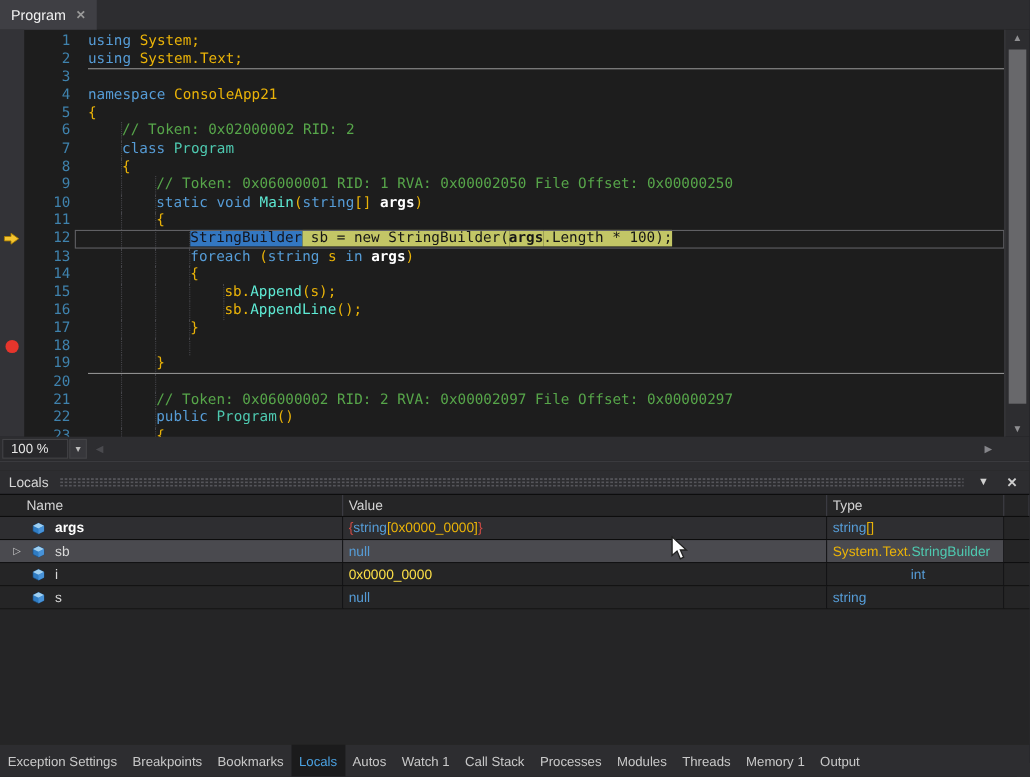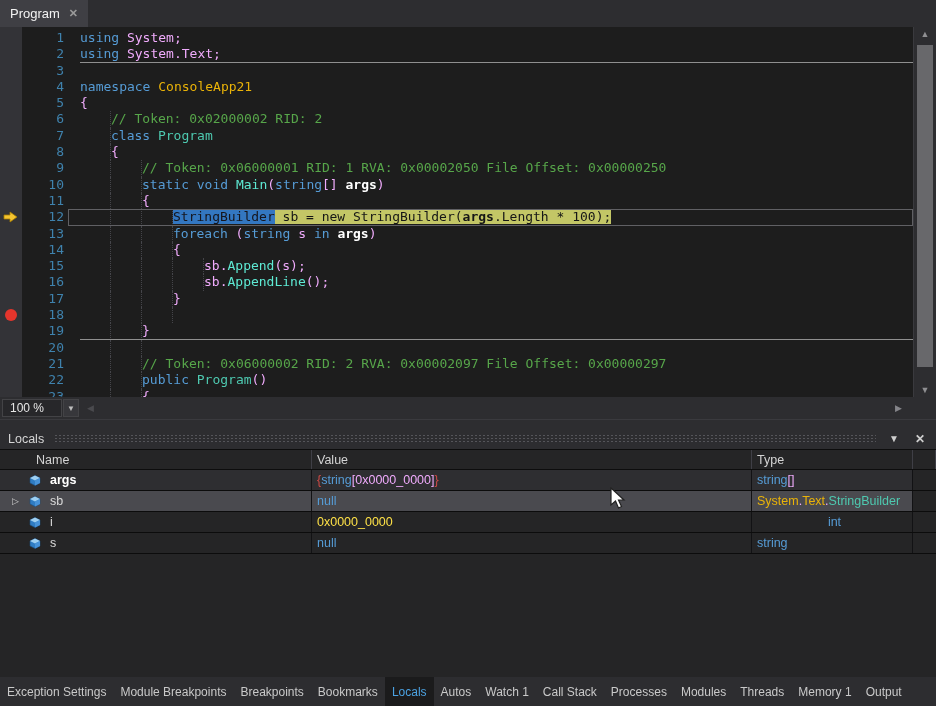--- a/index.html
+++ b/index.html
@@ -27,21 +27,21 @@
   .ind{display:inline-block;box-sizing:border-box;width:31px;height:16.3px;
        vertical-align:top;border-right:1px dotted #45454a;}
   .bp-dot{display:block;width:12px;height:12px;border-radius:50%;background:#e5352c;margin:2px auto 0;}
   .cur-arrow{position:absolute;left:3px;top:2px;}
 
   
   .tk-k{color:#569cd6}
   .tk-t{color:#4ec9b0}
   .tk-m{color:#5eead4}
   .tk-c{color:#57a64a}
-  .tk-p{color:#f0abfc}
+  .tk-p{color:#eab308}
   .tk-b{color:#ffffff;font-weight:bold}
   .tk-n{color:#eab308}
   .tk-sel{background:#3377c1;color:#15151c}
   .tk-cur{background:#c3c666;color:#161616}
   .tk-curb{background:#c3c666;color:#161616;font-weight:bold}
   .tk-bp{background:#8e302c;color:#efe4e2}
   .tk-r{color:#cd4a45}
   .tk-num{color:#fde047}
 
   
@@ -67,21 +67,21 @@
                padding:0 8px;font-size:12.5px;color:#d6d6d6;gap:10px;}
   .grip{flex:1;height:9px;background-image:radial-gradient(#55555a 1px,transparent 1.2px);
         background-size:4px 3px;}
   .title-btn{color:#cfcfcf;width:16px;text-align:center;font-size:10px;}
   .title-btn.x{font-size:12px;font-weight:bold;}
 
   .grid-header{display:grid;grid-template-columns:312px 440px 161px 1fr;height:19px;
                background:#252526;border-top:1px solid #0d0d0d;border-bottom:1px solid #0d0d0d;}
   .hcell{display:flex;align-items:center;color:#d4d4d4;font-size:12.5px;
          border-right:1px solid #3f3f46;padding-left:5px;}
-  .hcell.first{padding-left:36px;text-align:right;}
+  .hcell.first{padding-left:24px;text-align:right;}
   .lrow{display:grid;grid-template-columns:312px 440px 161px 1fr;height:20px;
         border-bottom:1px solid #0c0c0c;font-size:12.5px;}
   .ncell{display:flex;align-items:center;padding-left:12px;border-right:1px solid #121214;color:#dadada;}
   .vcell,.tcell{display:flex;align-items:center;padding-left:5px;border-right:1px solid #121214;
                 font-family:"Liberation Sans",sans-serif;}
   .fillcell{background:#252526;}
   .expander{width:16px;flex:none;color:#cfcfcf;font-size:9px;}
   .var-icon{flex:none;margin-right:8px;}
   .name-bold{font-weight:bold;color:#ffffff;}
   .panel-fill{flex:1;background:#252526;}
@@ -247,21 +247,20 @@
             <span class="tk-k">string</span>
           </div>
           <div class="fillcell"></div>
         </div>
       </div>
     <div class="panel-fill"></div>
   </div>
 
   <div class="bottom-tabs" id="bottom-tabs">
       <div class="btab">Exception Settings</div>
-      <div class="btab">Module Breakpoints</div>
       <div class="btab">Breakpoints</div>
       <div class="btab">Bookmarks</div>
       <div class="btab active">Locals</div>
       <div class="btab">Autos</div>
       <div class="btab">Watch 1</div>
       <div class="btab">Call Stack</div>
       <div class="btab">Processes</div>
       <div class="btab">Modules</div>
       <div class="btab">Threads</div>
       <div class="btab">Memory 1</div>

